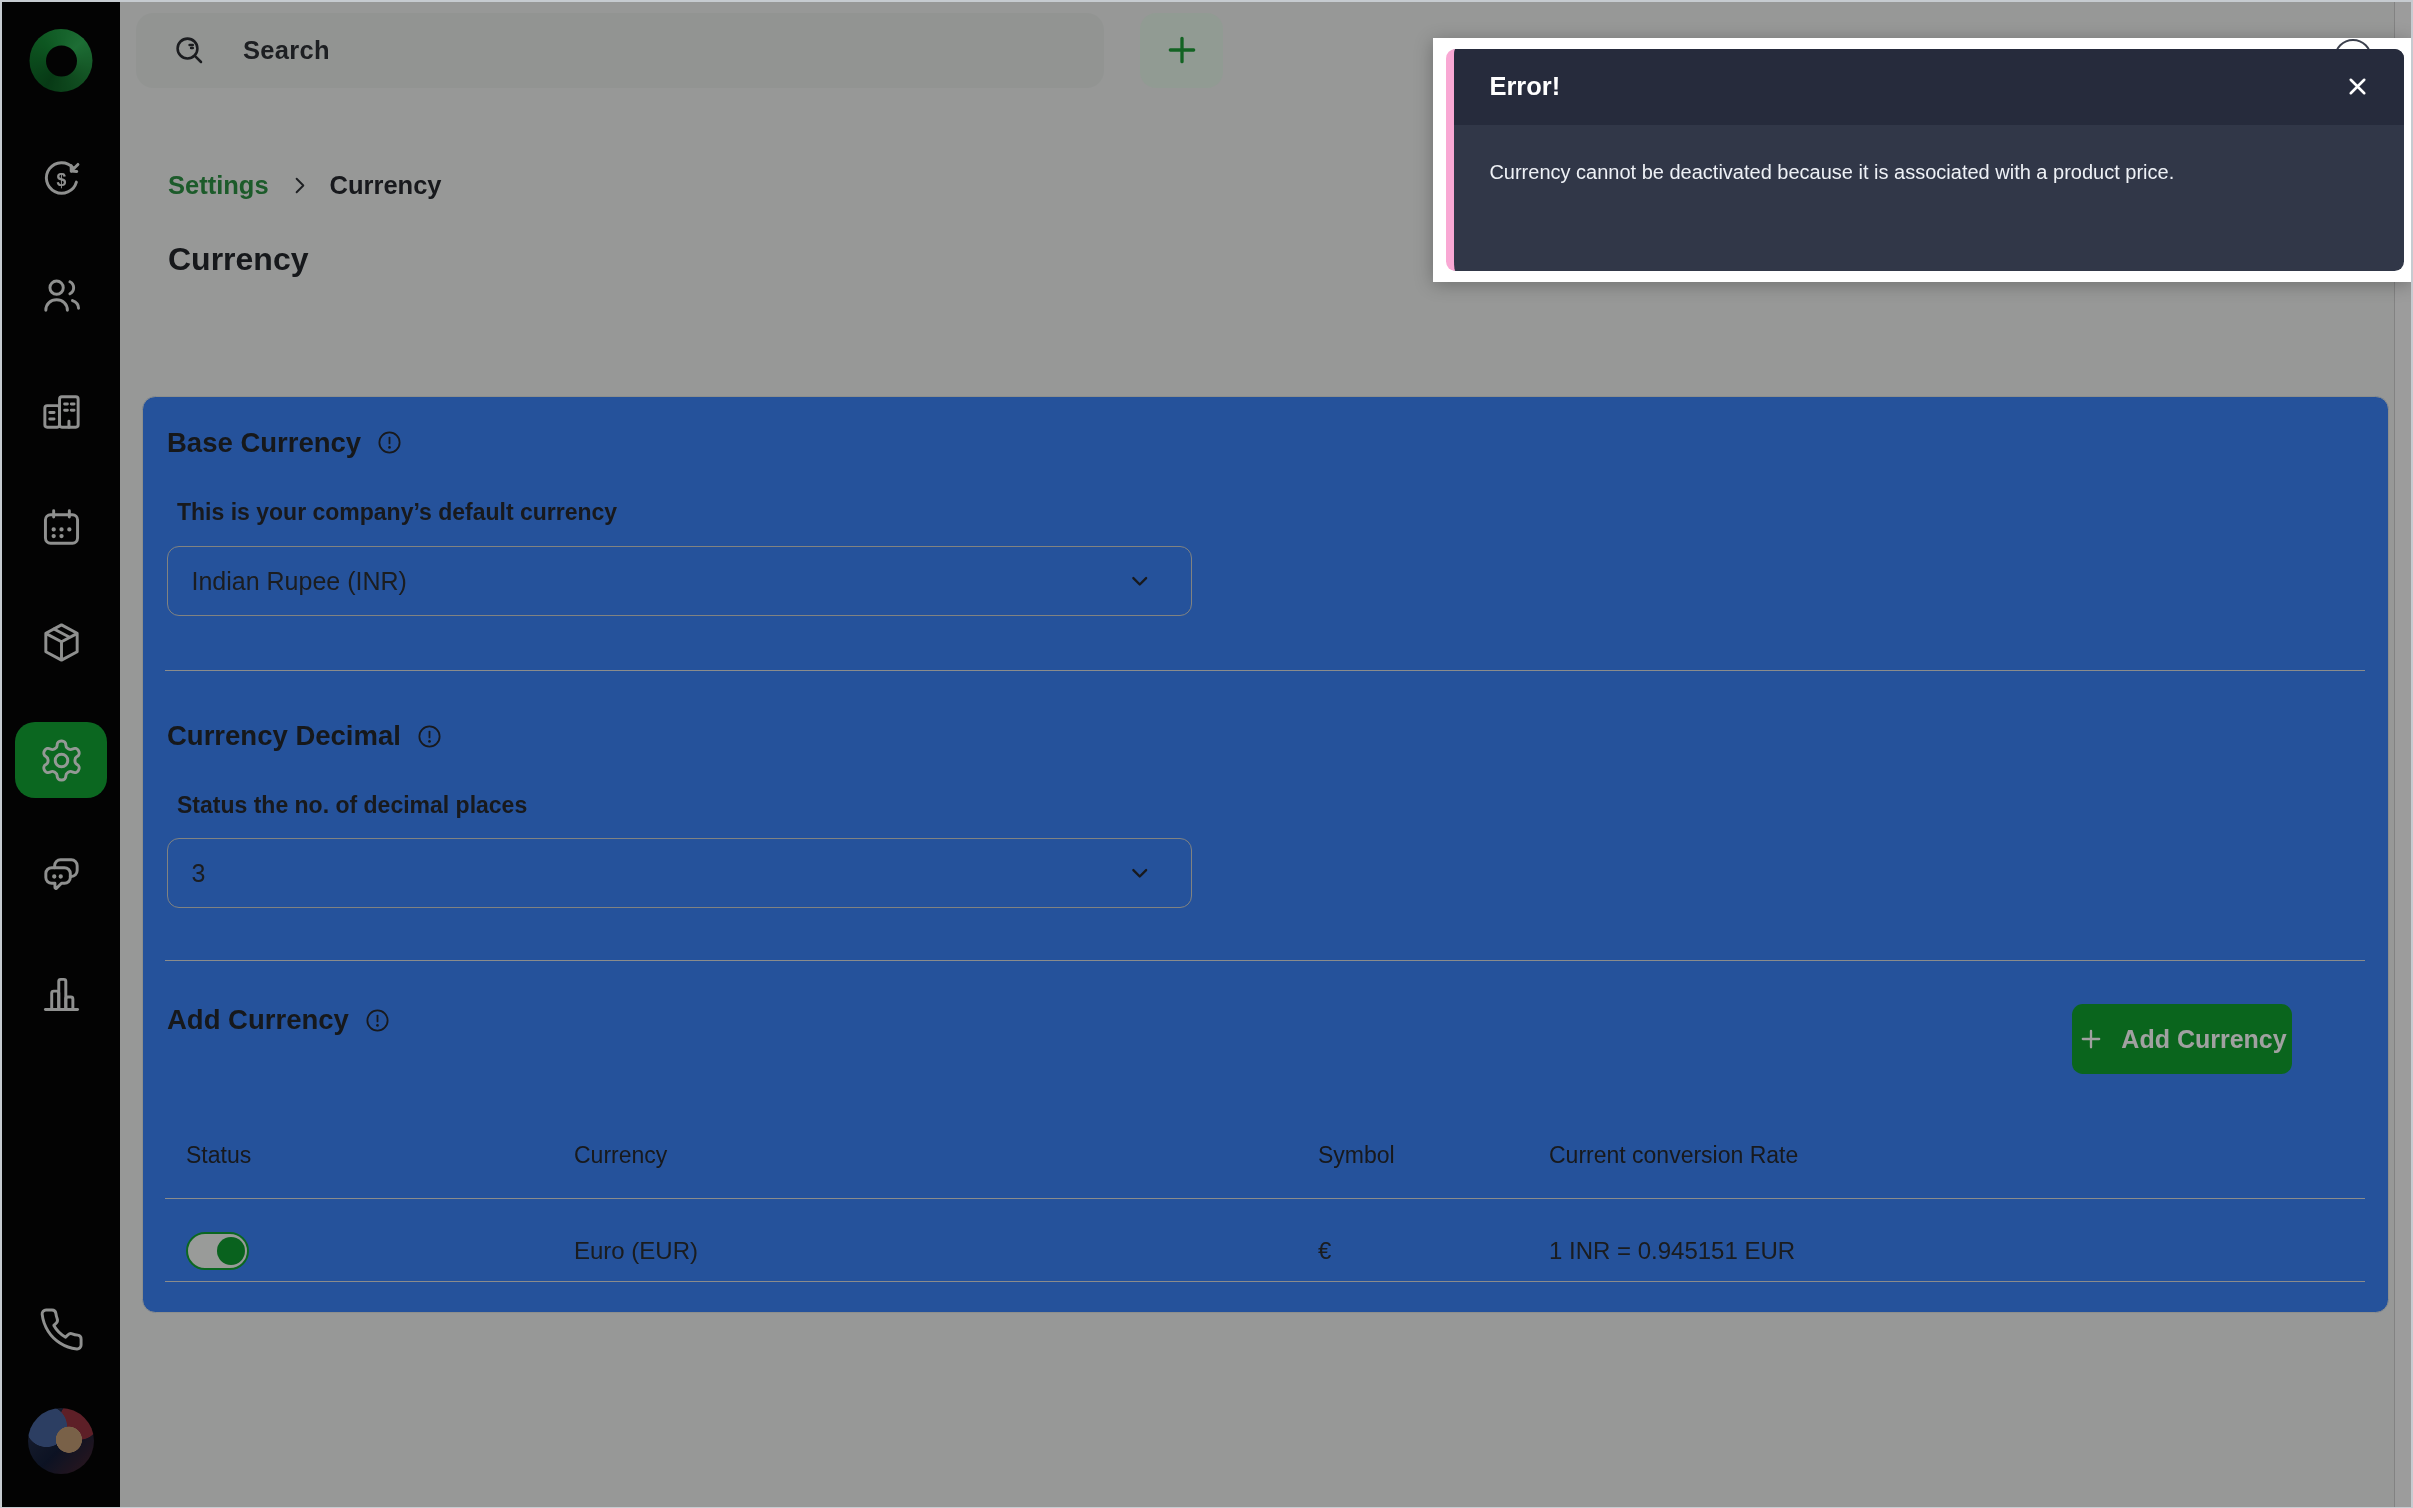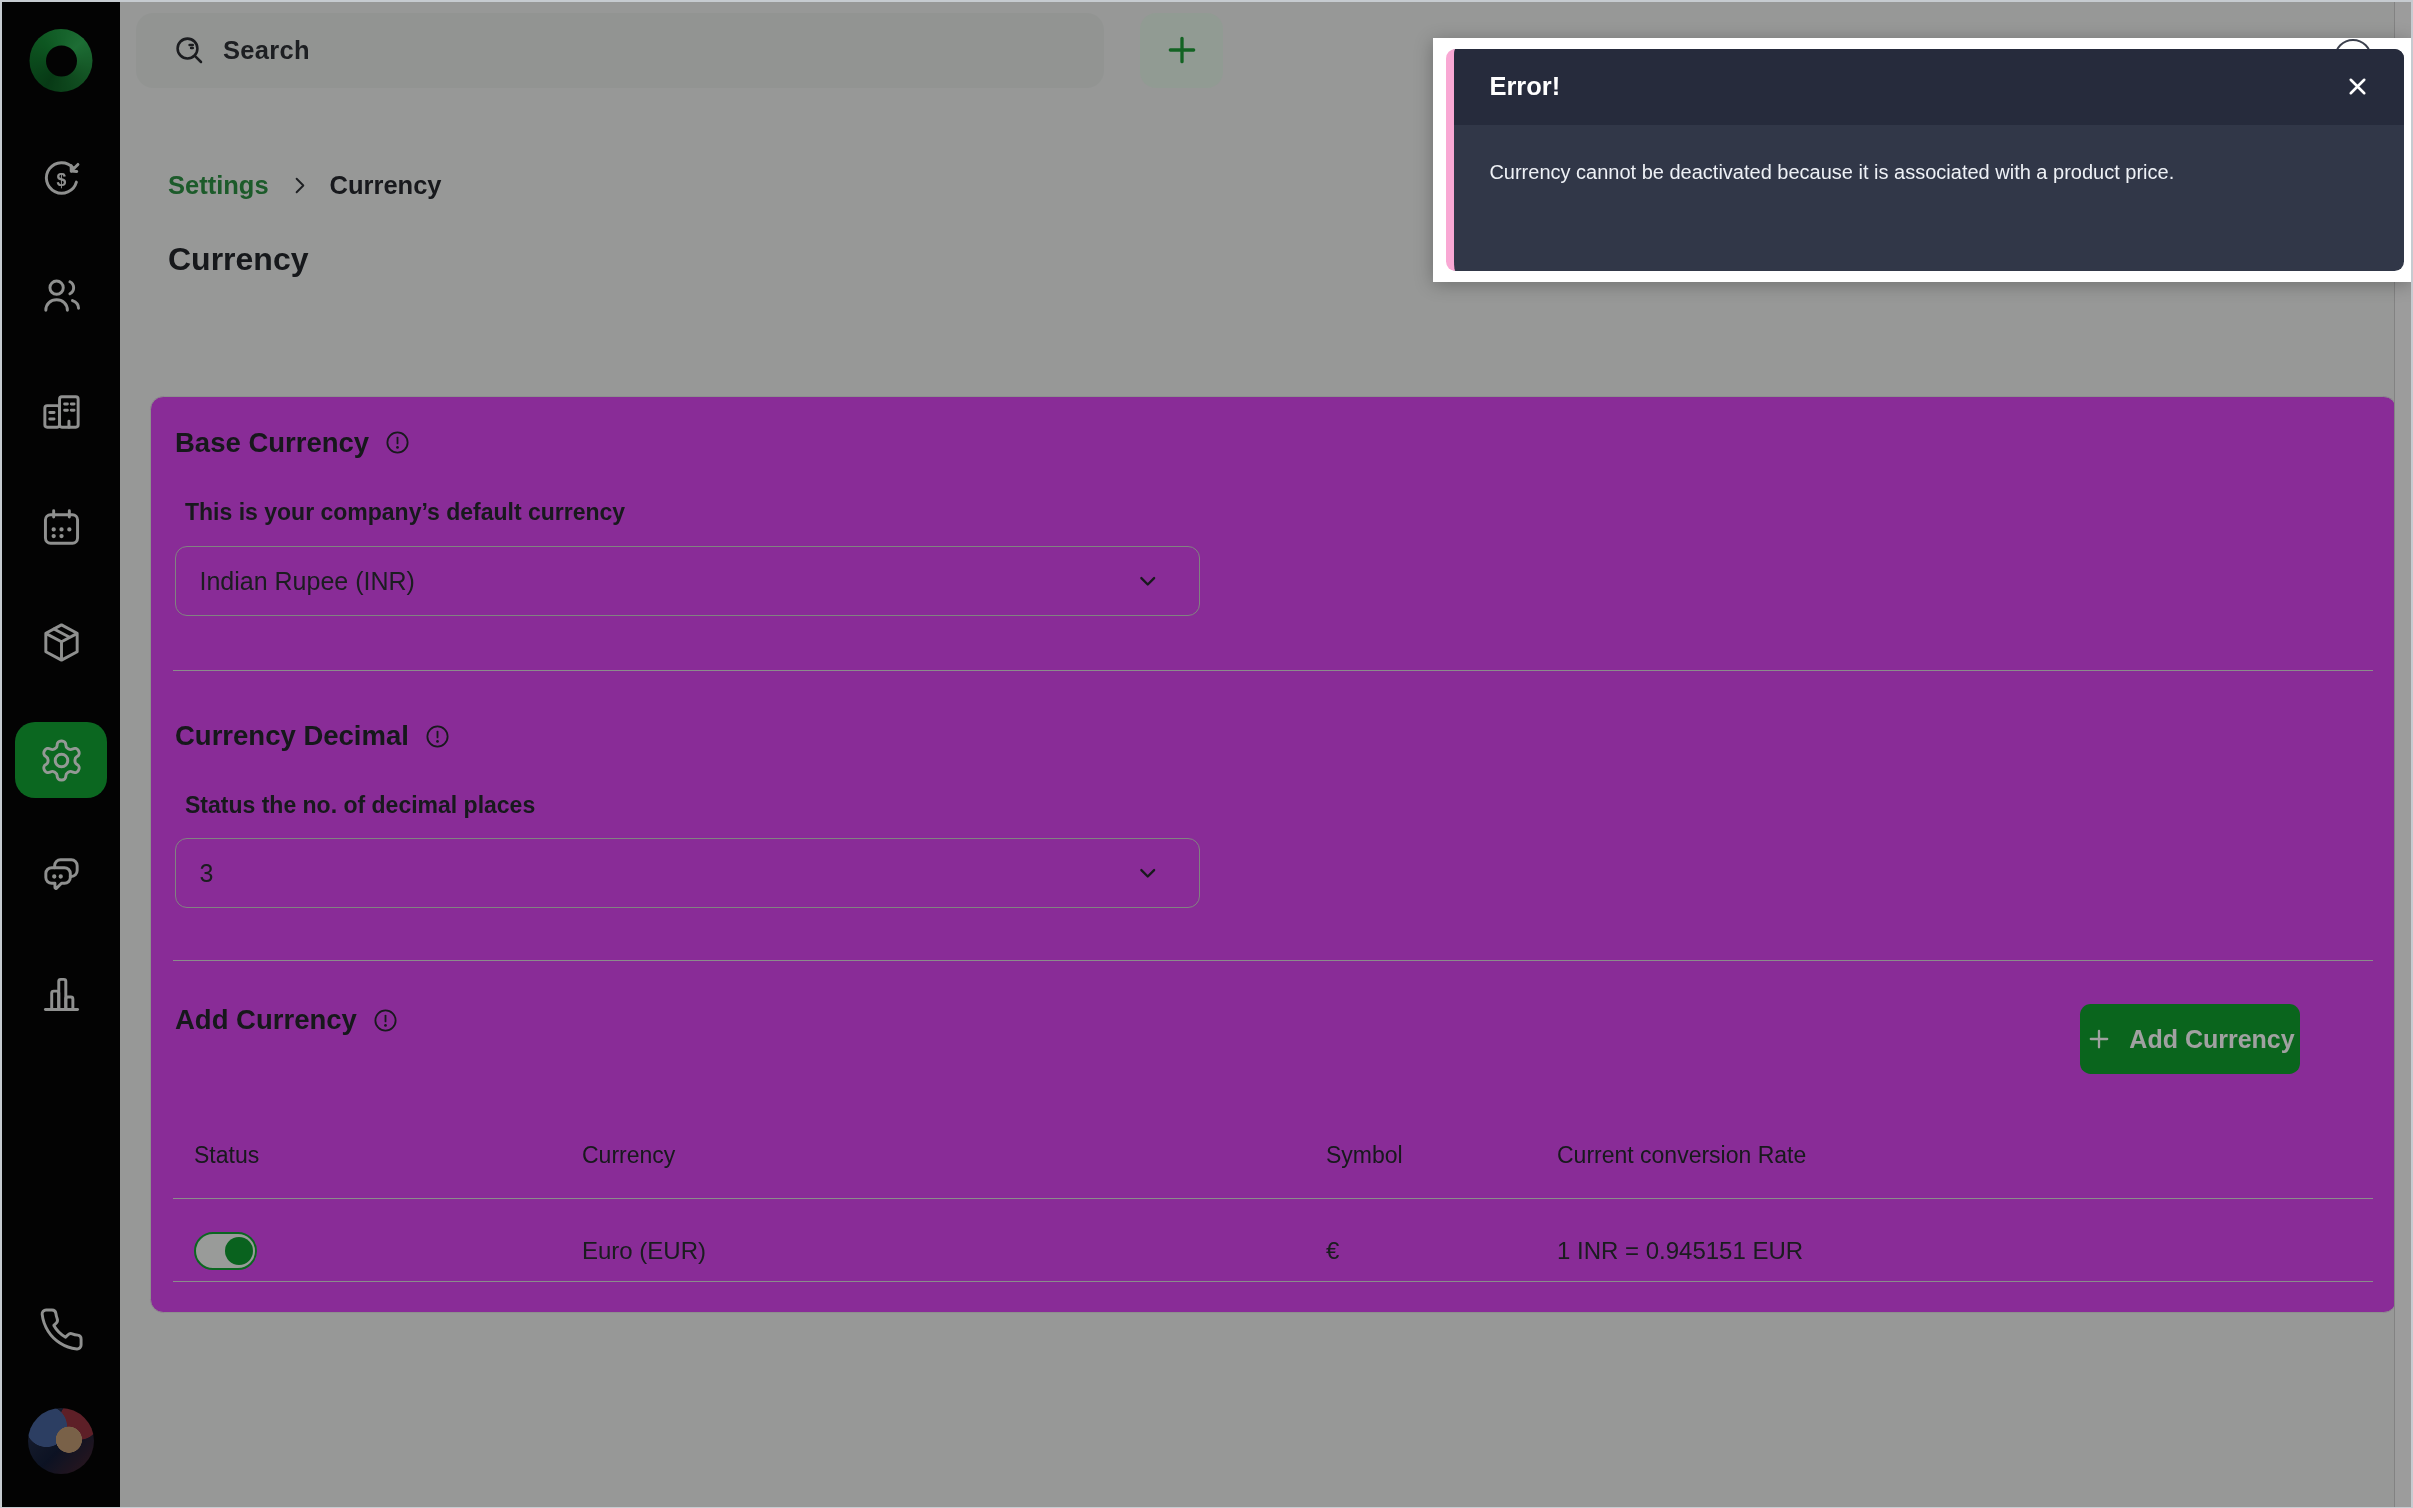--- a/index.html
+++ b/index.html
@@ -39,21 +39,21 @@
       radial-gradient(circle at 62% 48%, #c09a72 0 24%, rgba(0,0,0,0) 25%),
       radial-gradient(circle at 28% 28%, #47639c 0 30%, rgba(0,0,0,0) 31%),
       radial-gradient(circle at 78% 18%, #93323f 0 26%, rgba(0,0,0,0) 27%),
       linear-gradient(135deg, #2c3550, #141e38 55%, #4a242e);
   }
 
   
   .searchbar {
     position: absolute; left: 134px; top: 10.7px; width: 968px; height: 75px;
     background: #e7ebe8; border-radius: 17.4px; display: flex; align-items: center;
-    gap: 16px; padding-left: 35px; color: #2f3136; cursor: text;
+    gap: 36px; padding-left: 35px; color: #2f3136; cursor: text;
   }
   .searchbar svg { width: 36px; height: 36px; color: #2b2d31; }
   .search-text { font-size: 25.5px; font-weight: 700; letter-spacing: 0.3px; }
   .quick-add {
     position: absolute; left: 1138px; top: 10.7px; width: 83px; height: 75px;
     background: #e6f5e9; border: none; border-radius: 16px; color: #1f9e38;
     display: flex; align-items: center; justify-content: center; cursor: pointer;
   }
   .quick-add svg { width: 40px; height: 40px; }
 
@@ -63,22 +63,22 @@
     font-size: 25.5px; font-weight: 700;
   }
   .breadcrumb .parent { color: #2d9043; cursor: pointer; }
   .breadcrumb svg { width: 23px; height: 23px; color: #303338; }
   .breadcrumb .current { color: #26292e; }
   .page-title { position: absolute; left: 166px; top: 239px; font-size: 32px; font-weight: 700; color: #24272c; }
   .page-subtitle { position: absolute; left: 166px; top: 300px; font-size: 23.5px; color: #2a2d32; }
 
   
   .card {
-    position: absolute; left: 148px; top: 394px; width: 2247px; height: 917px;
-    background: #d946ef; border: 1.3px solid #dfe2df; border-radius: 13.4px;
+    position: absolute; left: 140px; top: 394px; width: 2247px; height: 917px;
+    background: #3b82f6; border: 1.3px solid #dfe2df; border-radius: 13.4px;
   }
   .sec-heading { position: absolute; display: flex; align-items: center; gap: 14.7px;
     font-size: 27.5px; font-weight: 700; color: #24272c; }
   .sec-heading svg { width: 27px; height: 27px; color: #26292e; }
   .sec-label { position: absolute; font-size: 23px; font-weight: 700; color: #26292e; }
   .select {
     position: absolute; left: 23.5px; width: 1025px; height: 70px;
     border: 1.3px solid #cdd0cd; border-radius: 12px; background: transparent;
     display: flex; align-items: center; justify-content: space-between;
     padding: 0 38px 0 24px; cursor: pointer; gap: 41px;

